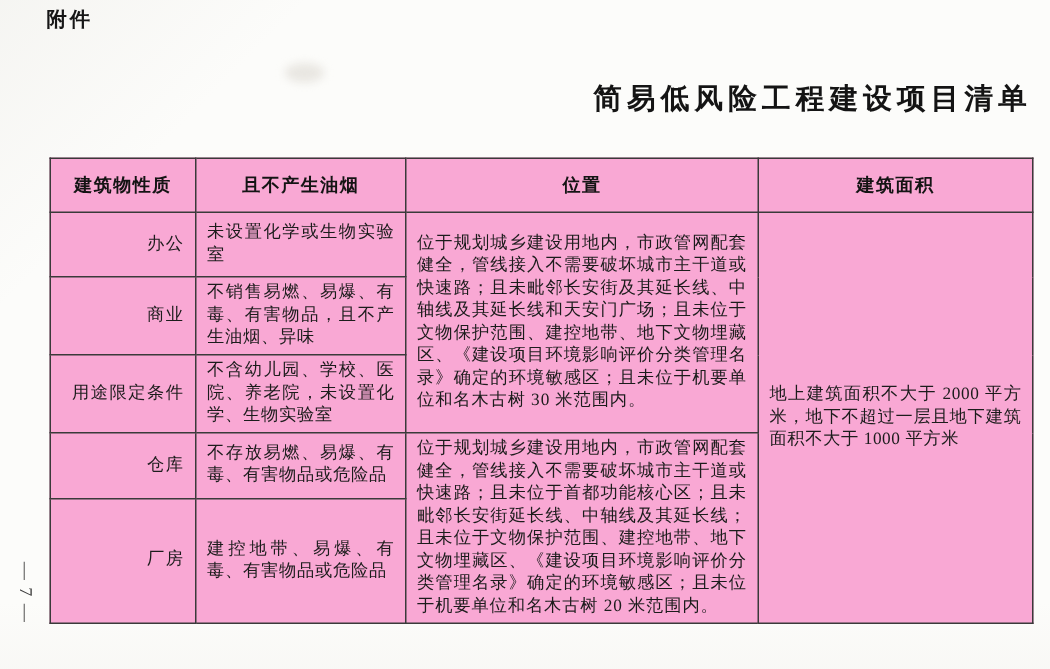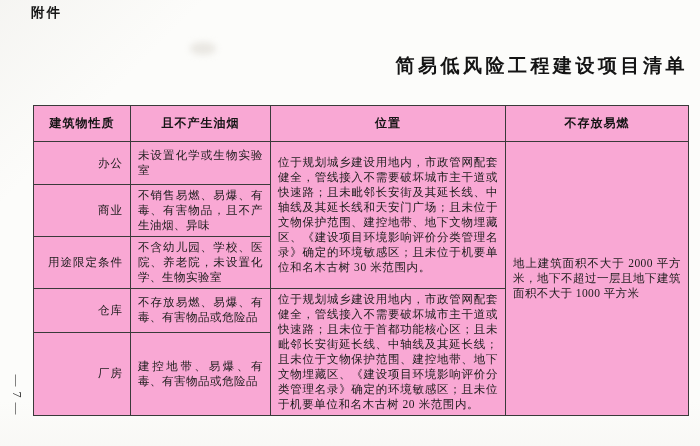--- a/index.html
+++ b/index.html
@@ -141,21 +141,21 @@
     <col style="width:97px">
     <col style="width:140px">
     <col style="width:235px">
     <col style="width:183px">
   </colgroup>
   <thead>
     <tr>
       <th>建筑物性质</th>
       <th>且不产生油烟</th>
       <th>位置</th>
-      <th>不存放易燃</th>
+      <th>建筑面积</th>
     </tr>
   </thead>
   <tbody>
     <tr class="row-office">
       <td class="nature-cell">办公</td>
       <td class="condition-cell">未设置化学或生物实验室</td>
       <td class="location-cell" rowspan="3">位于规划城乡建设用地内，市政管网配套健全，管线接入不需要破坏城市主干道或快速路；且未毗邻长安街及其延长线、中轴线及其延长线和天安门广场；且未位于文物保护范围、建控地带、地下文物埋藏区、《建设项目环境影响评价分类管理名录》确定的环境敏感区；且未位于机要单位和名木古树 30 米范围内。</td>
       <td class="area-cell" rowspan="5">地上建筑面积不大于 2000 平方米，地下不超过一层且地下建筑面积不大于 1000 平方米</td>
     </tr>
     <tr class="row-commerce">

